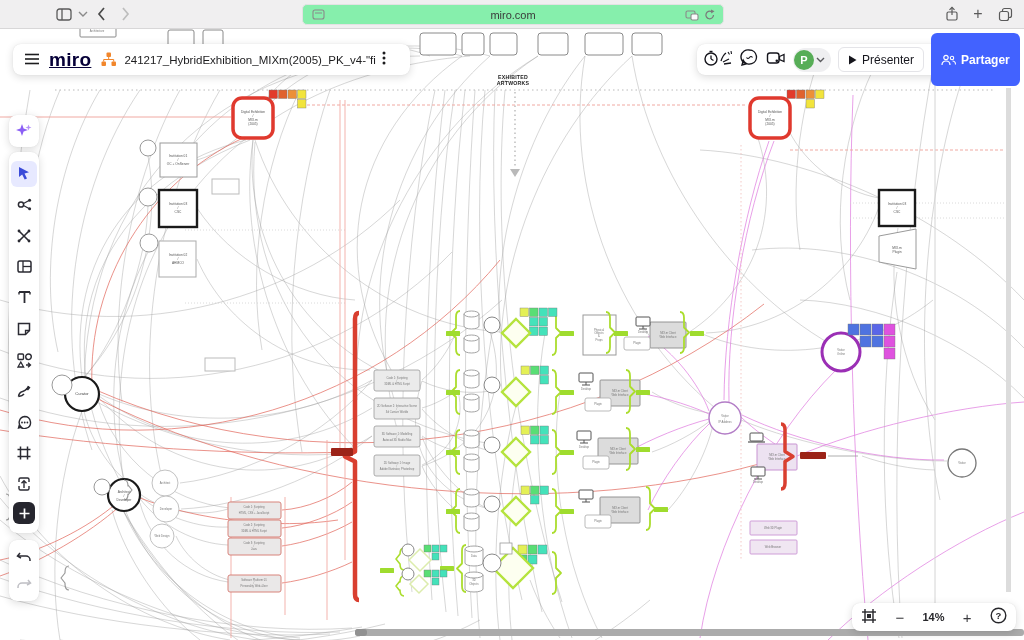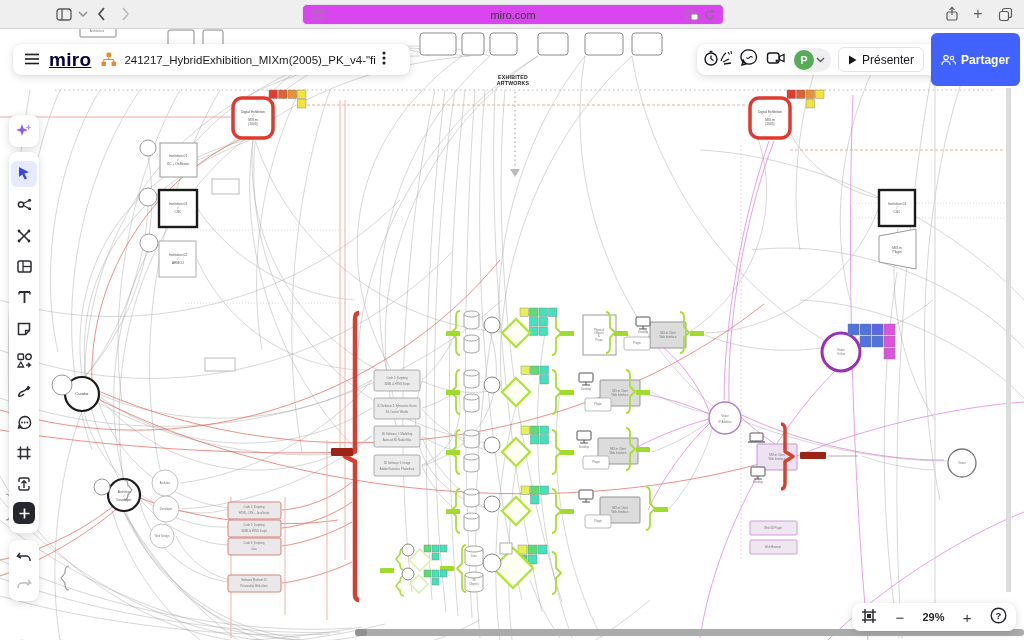--- a/index.html
+++ b/index.html
@@ -1,20 +1,20 @@
 <!DOCTYPE html>
 <html><head>
 <meta charset="utf-8">
 <style>
   html,body{margin:0;padding:0;background:#fff;font-family:"Liberation Sans",sans-serif;}
   #app{position:relative;width:1024px;height:640px;overflow:hidden;background:#fff;}
   
   #chrome{position:absolute;top:0;left:0;width:1024px;height:28px;background:#f0eff0;border-bottom:1px solid #d8d7d8;z-index:50;}
   .ch{position:absolute;top:0;height:28px;display:flex;align-items:center;justify-content:center;color:#5a5a5a;}
-  #urlfield{position:absolute;left:302px;top:4px;width:420px;height:19px;background:#d946ef;border:1px solid #e3e2e3;border-radius:5px;display:flex;align-items:center;justify-content:center;font-size:11px;color:#3a3a3a;z-index:51;}
+  #urlfield{position:absolute;left:302px;top:4px;width:420px;height:19px;background:#86efac;border:1px solid #e3e2e3;border-radius:5px;display:flex;align-items:center;justify-content:center;font-size:11px;color:#3a3a3a;z-index:51;}
   
   .card{position:absolute;background:#fff;border-radius:8px;box-shadow:0 2px 8px rgba(0,0,0,.14),0 0 1px rgba(0,0,0,.12);z-index:40;}
   #hdr{left:13px;top:44px;width:397px;height:31px;display:flex;align-items:center;}
   #logo{font-size:19px;font-weight:700;color:#060038;letter-spacing:.3px;margin-left:10px;text-decoration:underline;}
   #btitle{font-size:11.5px;color:#1c1c1e;margin-left:8px;white-space:nowrap;overflow:hidden;max-width:252px;}
   #collab{left:697px;top:44px;width:316px;height:31px;display:flex;align-items:center;gap:7px;padding:0 6px;box-sizing:border-box;}
   .pill{height:23px;border-radius:6px;display:flex;align-items:center;justify-content:center;}
   #present{padding:0 9px;font-size:12px;color:#15151c;background:#fff;border:1px solid #e4e4e8;font-weight:500;gap:5px;}
   #share{padding:15px 10px;font-size:12px;color:#fff;background:#4262ff;font-weight:600;gap:5px;}
   #avpill{background:#efeff1;border-radius:12px;height:22px;padding:1px 6px 1px 1px;display:flex;align-items:center;gap:2px;}
@@ -766,21 +766,21 @@
           <g stroke="#27272b" stroke-width="1.4">
             <line x1="4" y1="1" x2="4" y2="15"></line>
             <line x1="12" y1="1" x2="12" y2="15"></line>
             <line x1="1" y1="4" x2="15" y2="4"></line>
             <line x1="1" y1="12" x2="15" y2="12"></line>
           </g>
           <rect x="6" y="6" width="4" height="4" fill="#27272b"></rect>
         </svg>
     </div>
     <div class="zbtn">−</div>
-    <div id="zl">29%</div>
+    <div id="zl">14%</div>
     <div class="zbtn">+</div>
     <div>
       <svg width="17" height="17">
           <circle cx="8.5" cy="8.5" r="7.3" fill="none" stroke="#27272b" stroke-width="1.4"></circle>
           <text x="8.5" y="12" text-anchor="middle" font-size="9.5" font-weight="bold" fill="#27272b" font-family="Liberation Sans,sans-serif">?</text>
         </svg>
     </div>
   </div>
 
 </div>

